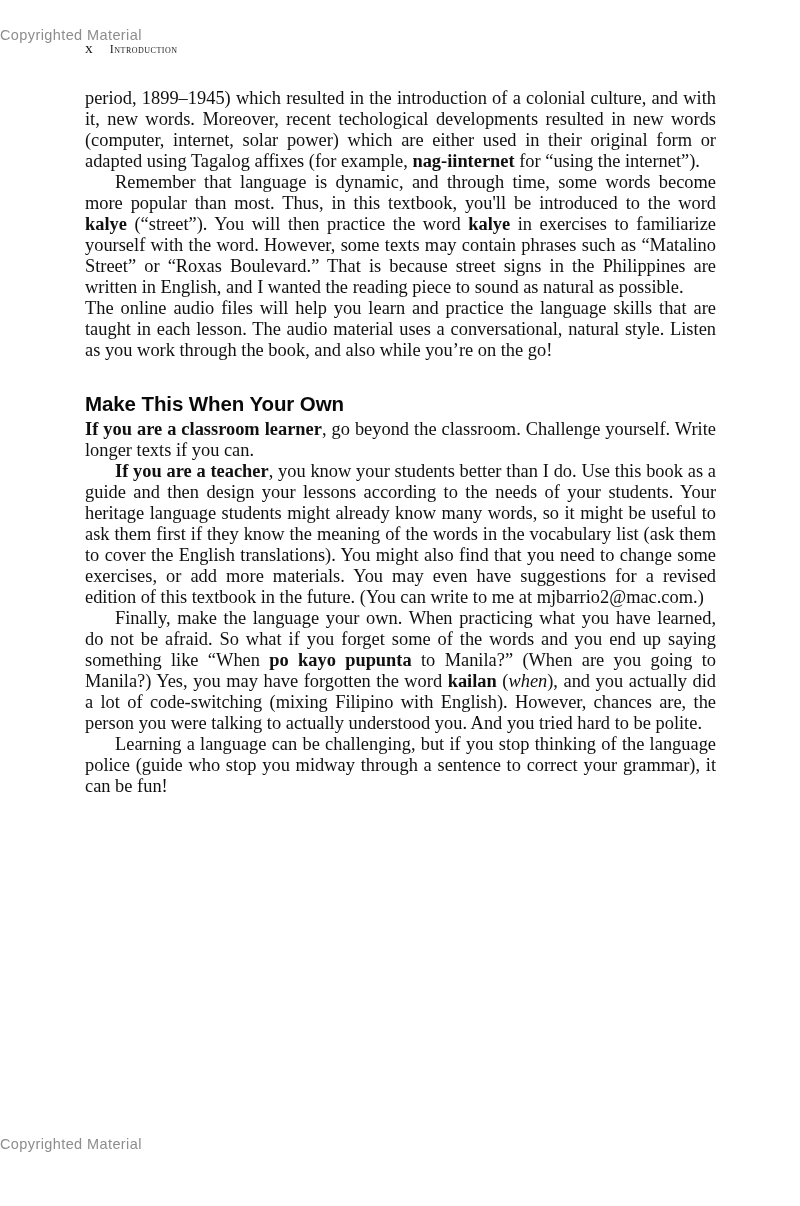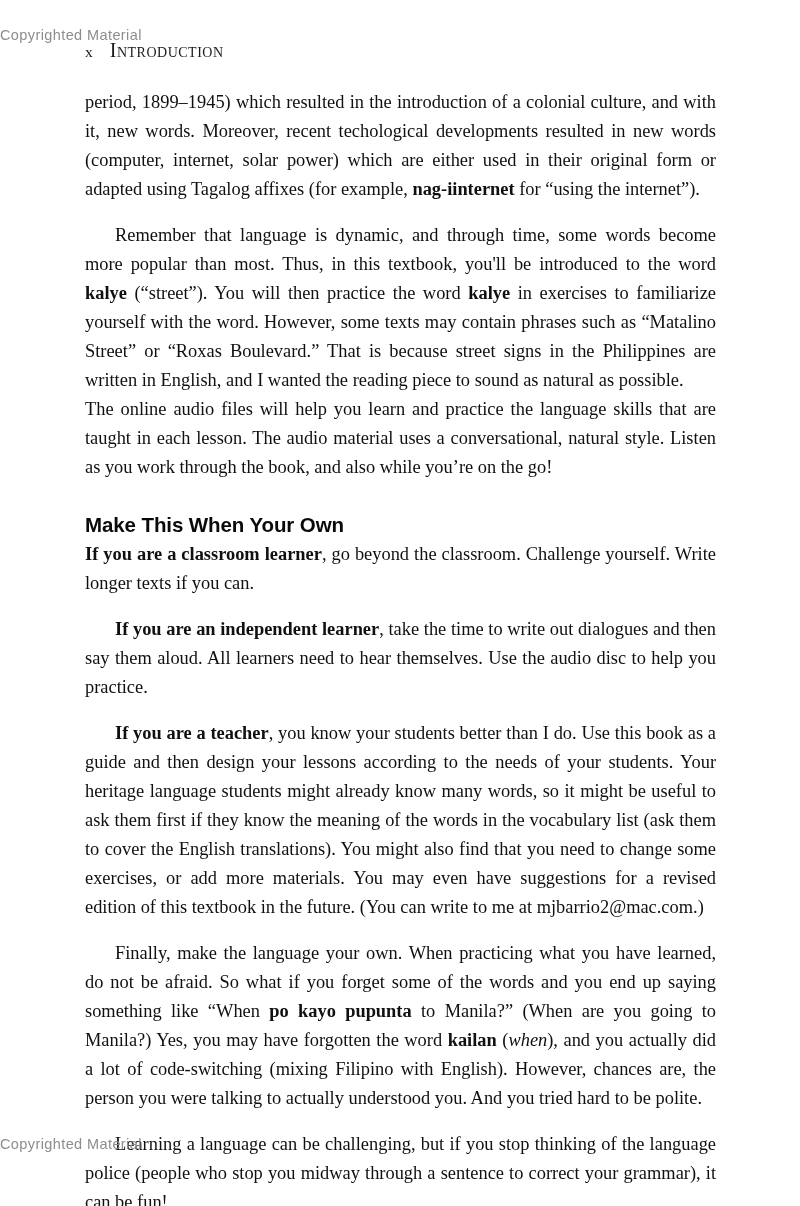--- a/index.html
+++ b/index.html
@@ -40,42 +40,42 @@
     display: flex;
     align-items: baseline;
     gap: 17px;
     color: #1a1a1a;
   }
   .folio {
     font-size: 15.5px;
     font-family: "Liberation Serif", "DejaVu Serif", serif;
   }
   .head-title {
-    font-size: 20px;
+    font-size: 12px;
     font-variant: small-caps;
     letter-spacing: 0.5px;
   }
 
   
   .textblock {
     position: absolute;
     left: 85px;
     top: 88px;
     width: 631px;
   }
   p.body {
     margin: 0;
     font-size: 18.4px;
-    line-height: 29px;
+    line-height: 21px;
     text-align: justify;
     text-justify: inter-word;
     hyphens: none;
     color: #101010;
   }
-  p.indent { text-indent: 30px; margin-top: 17px; }
+  p.indent { text-indent: 30px; }
 
   b, .b { font-weight: bold; }
   i, .i { font-style: italic; }
   .bi { font-weight: bold; }
 
   
   .section-head {
     font-family: "Liberation Sans", "DejaVu Sans", sans-serif;
     font-weight: bold;
     font-size: 20.5px;
@@ -120,26 +120,25 @@
     <p class="body indent"><span>Remember that language is dynamic, and through time, some words become more popular than most. Thus, in this textbook, you'll be introduced to the word </span><b>kalye</b><span> (“street”). You will then practice the word </span><b>kalye</b><span> in exercises to familiarize yourself with the word. However, some texts may contain phrases such as “Matalino Street” or “Roxas Boulevard.” That is because street signs in the Philippines are written in English, and I wanted the reading piece to sound as natural as possible.</span></p>
 
 
     <p class="body">The online audio files will help you learn and practice the language skills that are taught in each lesson. The audio material uses a conversational, natural style. Listen as you work through the book, and also while you’re on the go!</p>
 
     <h2 class="section-head make-head">Make This When Your Own</h2>
 
     <p class="body"><span class="bi">If you are a classroom learner</span><span>, go beyond the classroom. Challenge yourself. Write longer texts if you can.</span></p>
 
 
-    <p class="body indent"><span class="bi">If you are an independent learner</span><span>, take the time to write out dialogues and then say them aloud. All learners need to hear themselves. Use the audio disc to help you practice.</span></p>
 
     <p class="body indent"><span class="bi">If you are a teacher</span><span>, you know your students better than I do. Use this book as a guide and then design your lessons according to the needs of your students. Your heritage language students might already know many words, so it might be useful to ask them first if they know the meaning of the words in the vocabulary list (ask them to cover the English translations). You might also find that you need to change some exercises, or add more materials. You may even have suggestions for a revised edition of this textbook in the future. (You can write to me at mjbarrio2@mac.com.)</span></p>
 
     <p class="body indent"><span>Finally, make the language your own. When practicing what you have learned, do not be afraid. So what if you forget some of the words and you end up saying something like “When </span><b>po kayo pupunta</b><span> to Manila?” (When are you going to Manila?) Yes, you may have forgotten the word </span><b>kailan</b><span> (</span><i>when</i><span>), and you actually did a lot of code-switching (mixing Filipino with English). However, chances are, the person you were talking to actually understood you. And you tried hard to be polite.</span></p>
 
 
-    <p class="body indent">Learning a language can be challenging, but if you stop thinking of the language police (people who stop you midway through a sentence to correct your grammar), it can be fun!</p>
+    <p class="body indent">Learning a language can be challenging, but if you stop thinking of the language police (guide who stop you midway through a sentence to correct your grammar), it can be fun!</p>
 
   </div>
 
   <div class="watermark bottom">Copyrighted Material</div>
 
 </div>
 
 </body></html>

